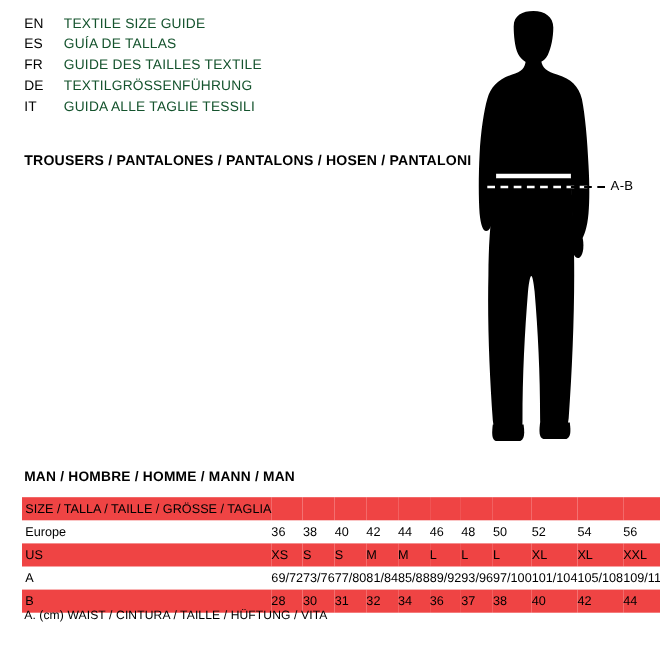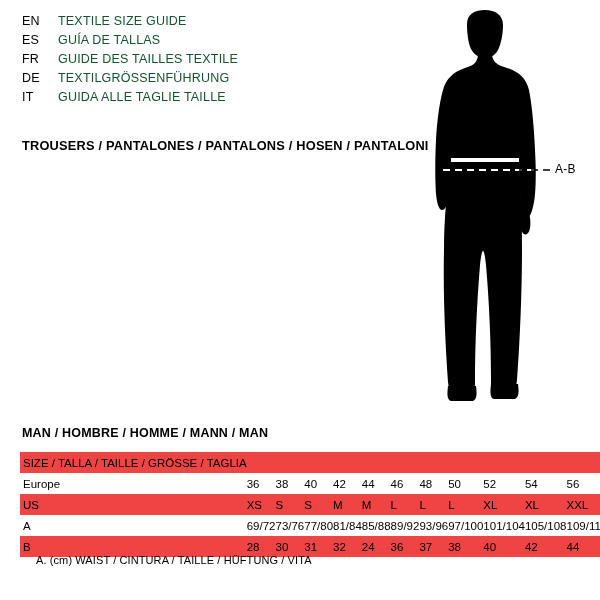--- a/index.html
+++ b/index.html
@@ -106,21 +106,21 @@
     width: 88px;
     padding-left: 3px;
   }
   table.size-table td.val {
     width: 47px;
     text-align: left;
   }
 
   .notes {
     position: absolute;
-    left: 36px;
+    left: 22px;
     top: 553px;
     font-size: 11px;
     line-height: 15px;
     letter-spacing: 0.1px;
   }
 </style>
 </head>
 <body>
 
 <div class="page">
@@ -137,21 +137,21 @@
     <div class="lang-row">
       <span class="lang-code">FR</span>
       <span class="lang-text">GUIDE DES TAILLES TEXTILE</span>
     </div>
     <div class="lang-row">
       <span class="lang-code">DE</span>
       <span class="lang-text">TEXTILGRÖSSENFÜHRUNG</span>
     </div>
     <div class="lang-row">
       <span class="lang-code">IT</span>
-      <span class="lang-text">GUIDA ALLE TAGLIE TAILLE</span>
+      <span class="lang-text">GUIDA ALLE TAGLIE TESSILI</span>
     </div>
   </div>
 
   <div class="section-title">TROUSERS / PANTALONES / PANTALONS / HOSEN / PANTALONI</div>
 
   <div class="figure-wrap">
     <svg class="figure-svg" width="205" height="400" viewBox="0 0 205 400">
       <g fill="#000000">
 
         <path d="M72 14 C72 4 80 0 90 0 C100 0 108 5 108 15 C108 24 106 34 103 40 C100 46 94 48 90 48 C85 48 79 45 76 39 C73 33 72 22 72 14 Z"></path>
@@ -252,21 +252,21 @@
         <td class="val">101/104</td>
         <td class="val">105/108</td>
         <td class="val">109/112</td>
       </tr>
       <tr class="shaded">
         <td class="label-col">B</td>
         <td class="val">28</td>
         <td class="val">30</td>
         <td class="val">31</td>
         <td class="val">32</td>
-        <td class="val">24</td>
+        <td class="val">34</td>
         <td class="val">36</td>
         <td class="val">37</td>
         <td class="val">38</td>
         <td class="val">40</td>
         <td class="val">42</td>
         <td class="val">44</td>
       </tr>
     </tbody>
   </table>
 

